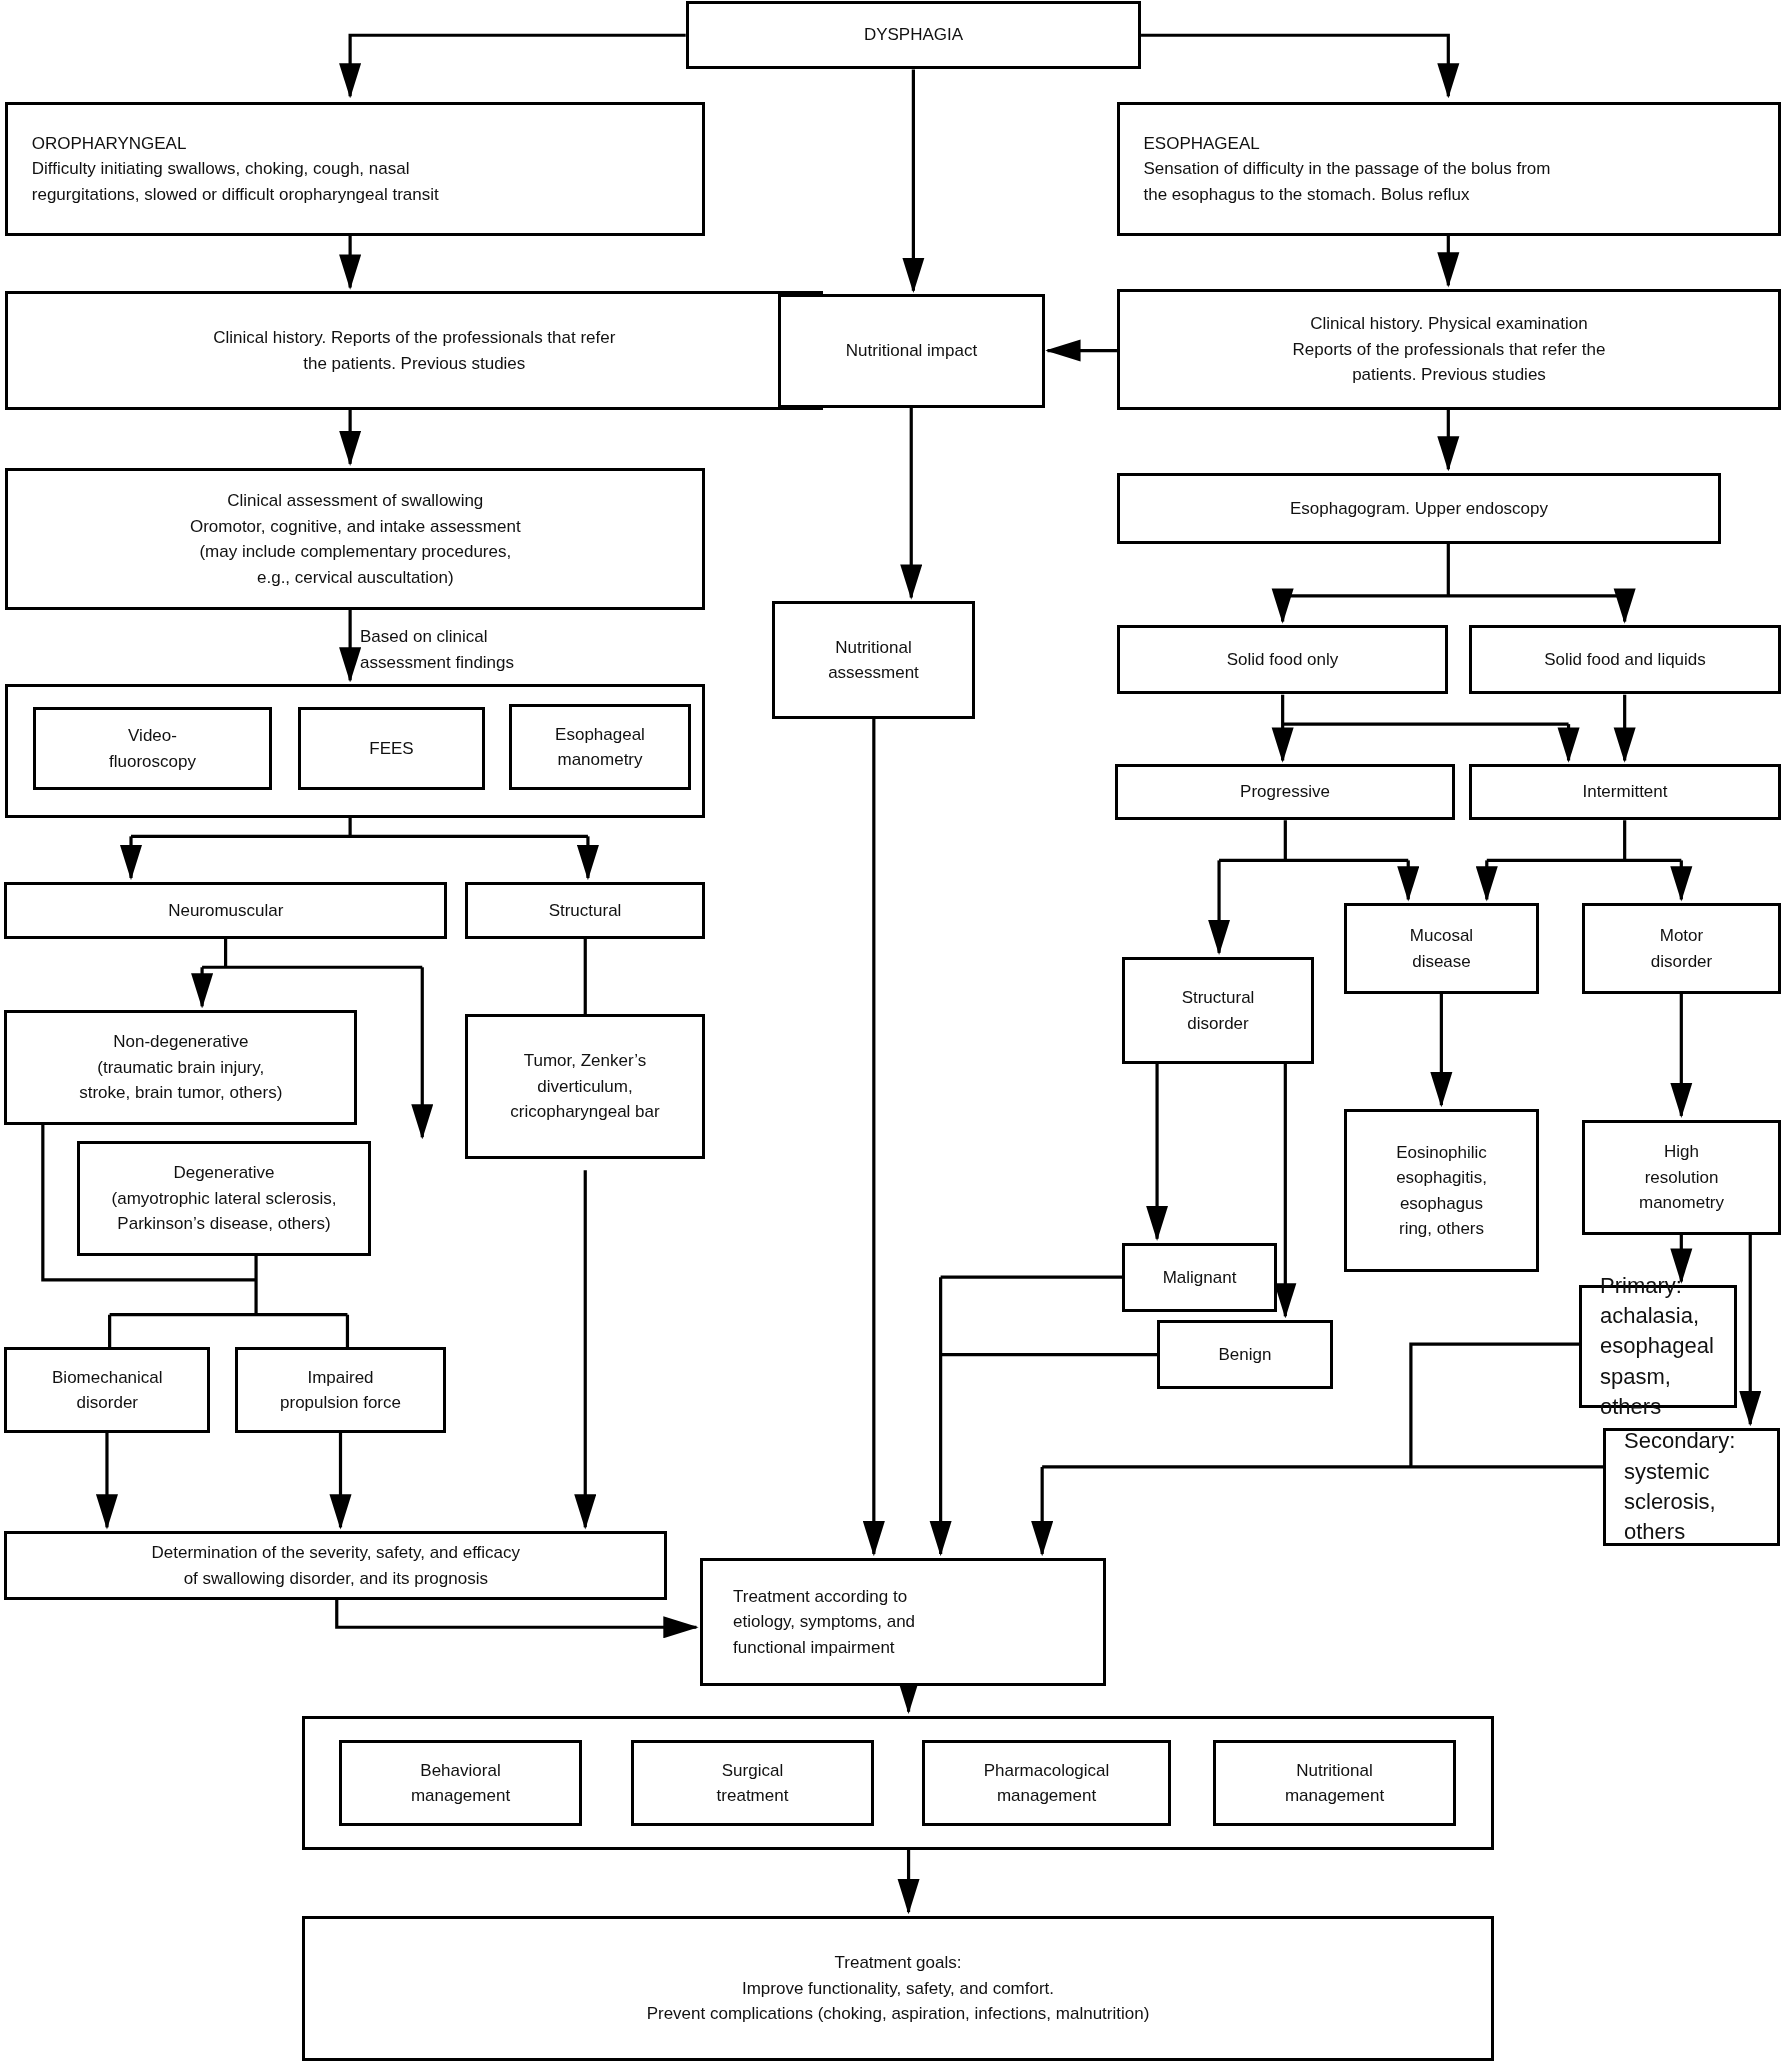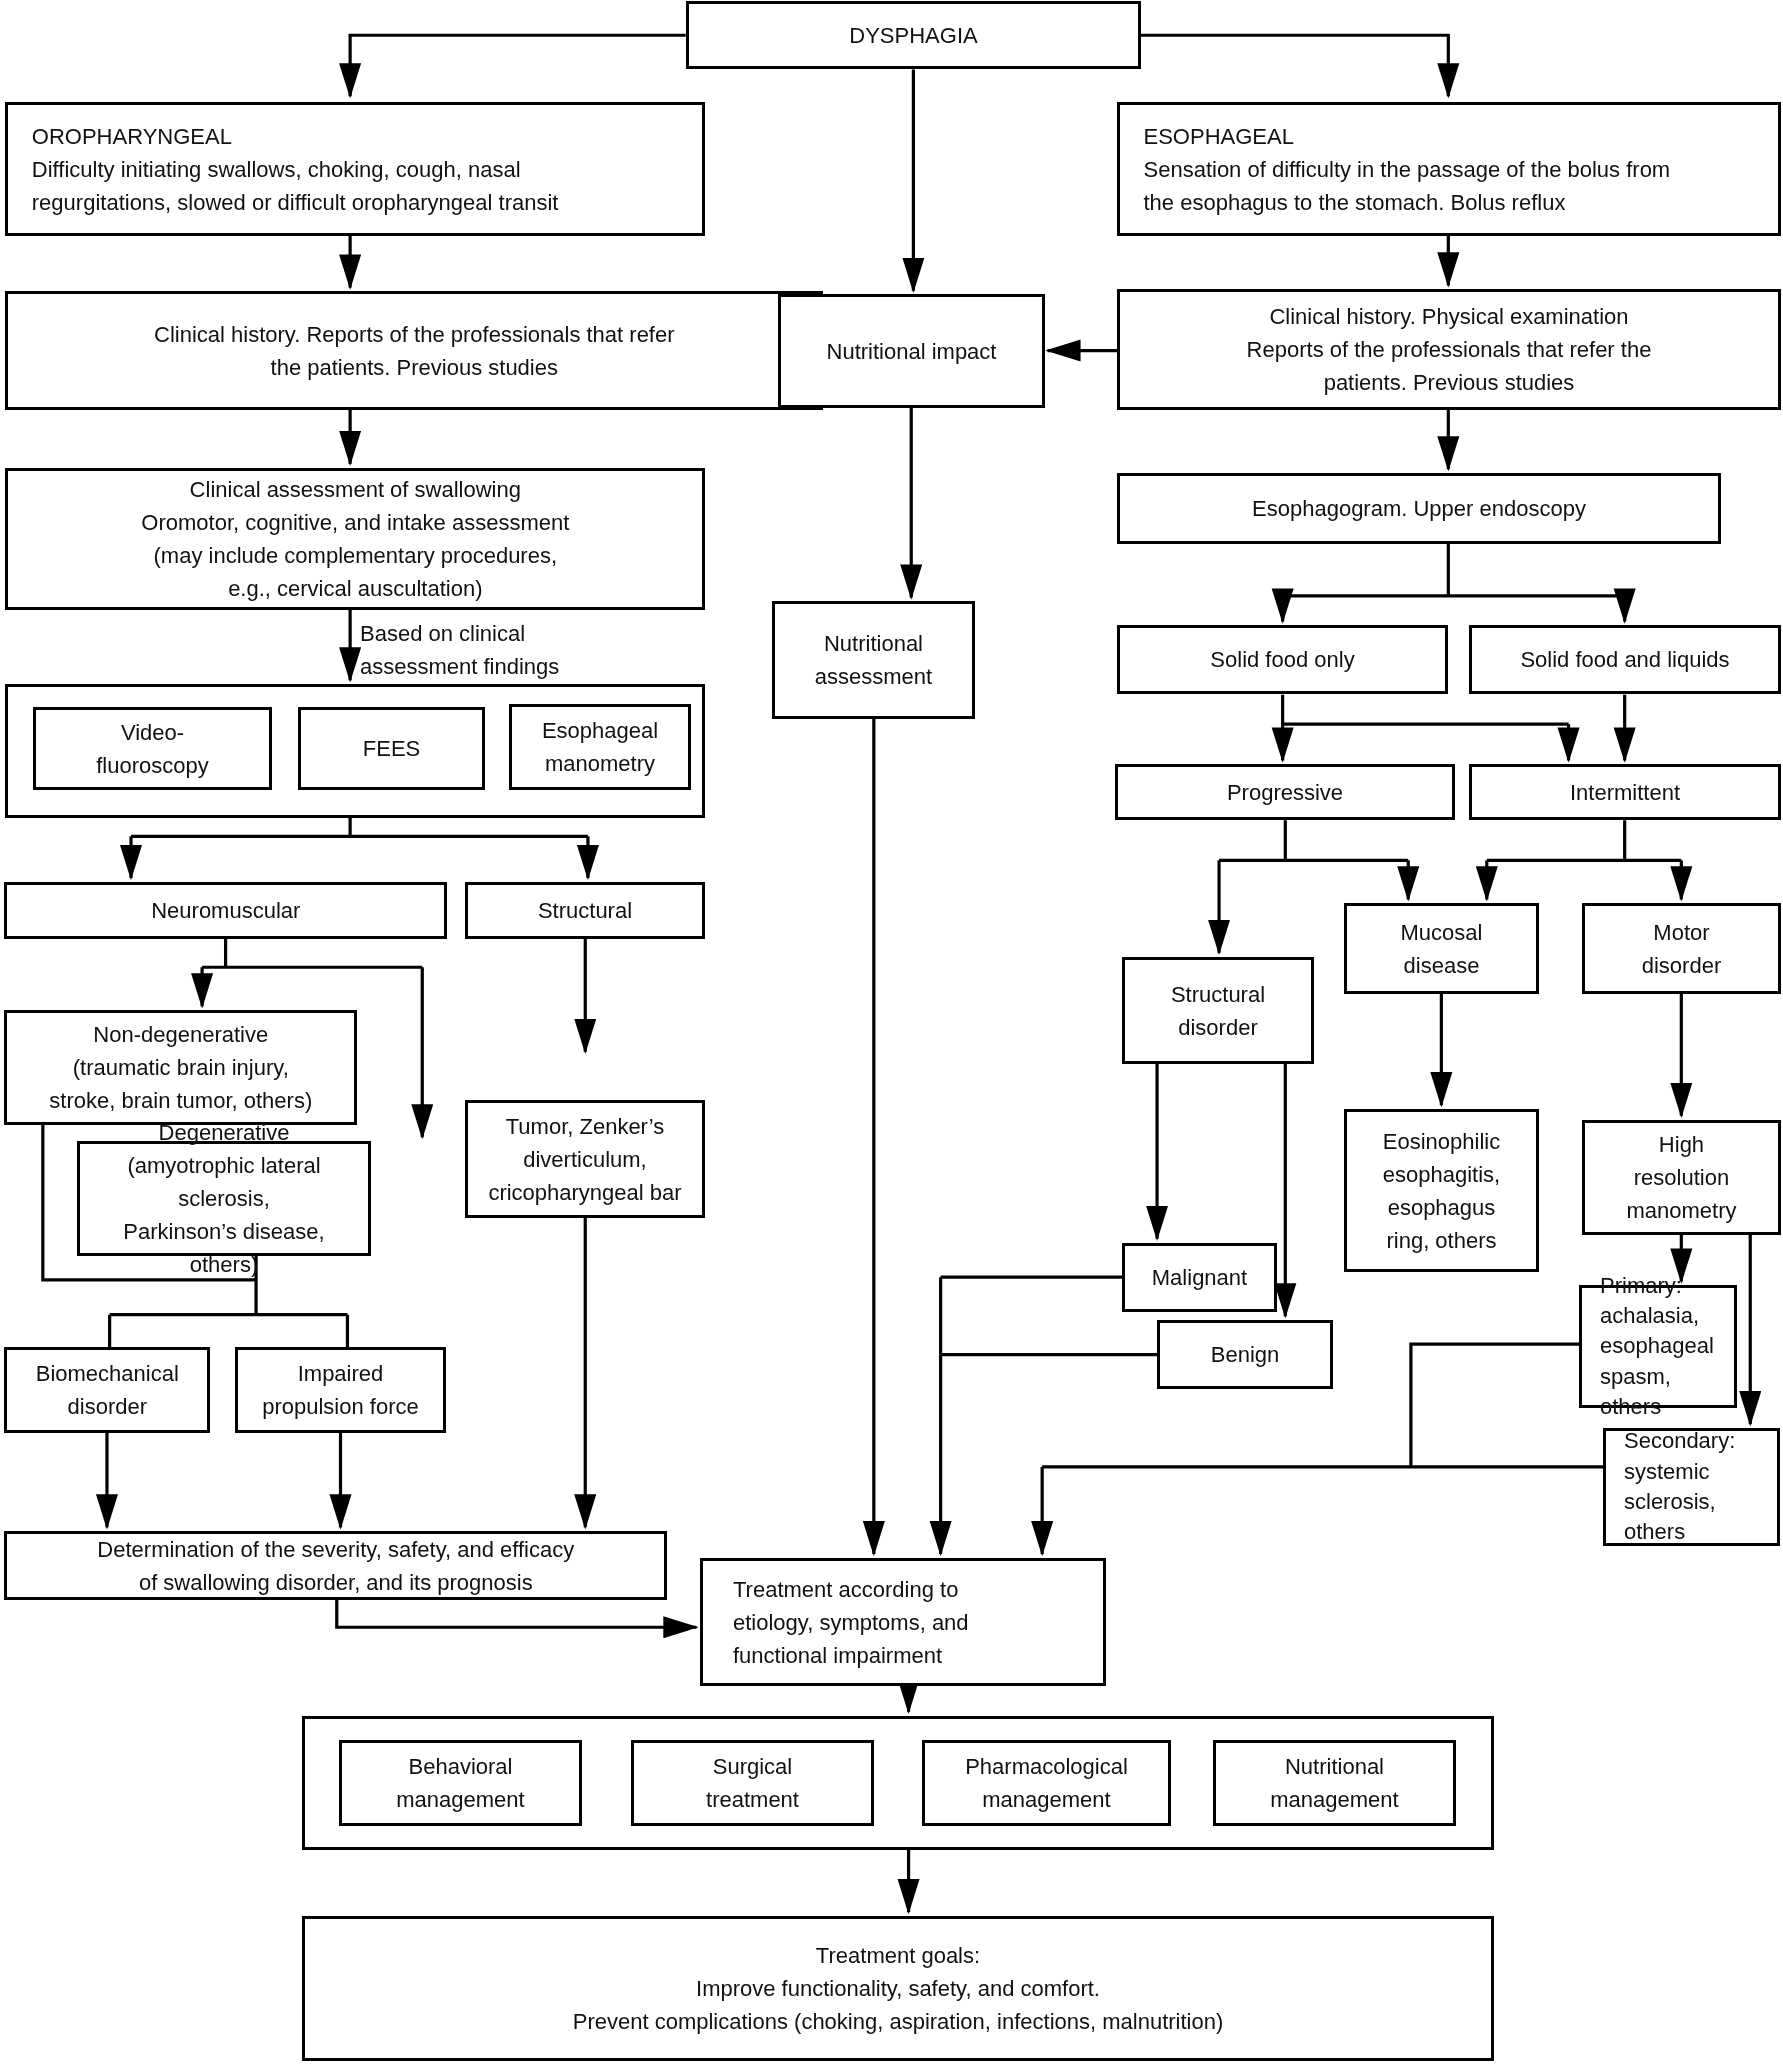--- a/index.html
+++ b/index.html
@@ -4,21 +4,21 @@
 <style>
   html,body{margin:0;padding:0;background:#ffffff;}
   body{width:1784px;height:2066px;font-family:"Liberation Sans", sans-serif;color:#000;}
   .canvas{position:relative;width:1784px;height:2066px;background:#fff;overflow:hidden;}
   svg.wires{position:absolute;left:0;top:0;z-index:1;}
   .node{
     position:absolute;z-index:2;box-sizing:border-box;
     border:3.7px solid #000;background:#fff;
     display:flex;align-items:center;justify-content:center;
     text-align:center;white-space:pre-line;
-    font-size:22px;line-height:1.5;color:#111;
+    font-size:17px;line-height:1.5;color:#111;
     padding:3.2px 9.6px;
   }
   .node.left{justify-content:flex-start;text-align:left;padding-left:23.5px;}
   .node.small{font-size:22px;line-height:1.38;}
   .node.noborder{border:none;background:transparent;justify-content:flex-start;text-align:left;padding:0;}
   .node.container{background:transparent;padding:0;}
 </style>
 </head>
 <body>
 
@@ -122,21 +122,21 @@
 
   <div class="node" style="left:4.3px;top:882px;width:443px;height:57px">Neuromuscular</div>
   <div class="node" style="left:465px;top:882px;width:240px;height:57px">Structural</div>
 
   <div class="node" style="left:1115px;top:764px;width:340px;height:56px">Progressive</div>
   <div class="node" style="left:1469px;top:764px;width:312px;height:56px">Intermittent</div>
 
   <div class="node" style="left:4.3px;top:1010px;width:353px;height:115px">Non-degenerative
 (traumatic brain injury,
 stroke, brain tumor, others)</div>
-  <div class="node" style="left:465px;top:1100px;width:240px;height:118px">Tumor, Zenker’s
+  <div class="node" style="left:465px;top:1014px;width:240px;height:145px">Tumor, Zenker’s
 diverticulum,
 cricopharyngeal bar</div>
   <div class="node" style="left:77px;top:1141px;width:294px;height:115px">Degenerative
 (amyotrophic lateral sclerosis,
 Parkinson’s disease, others)</div>
 
   <div class="node" style="left:1344px;top:903px;width:195px;height:91px">Mucosal
 disease</div>
   <div class="node" style="left:1582px;top:903px;width:199px;height:91px">Motor
 disorder</div>

